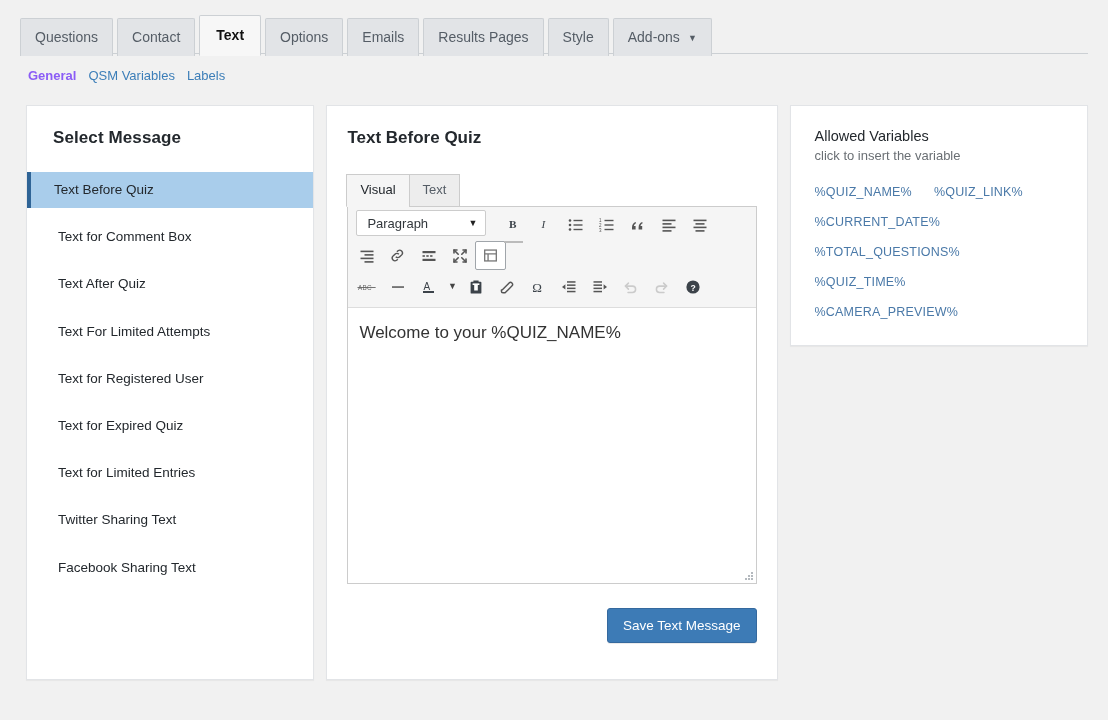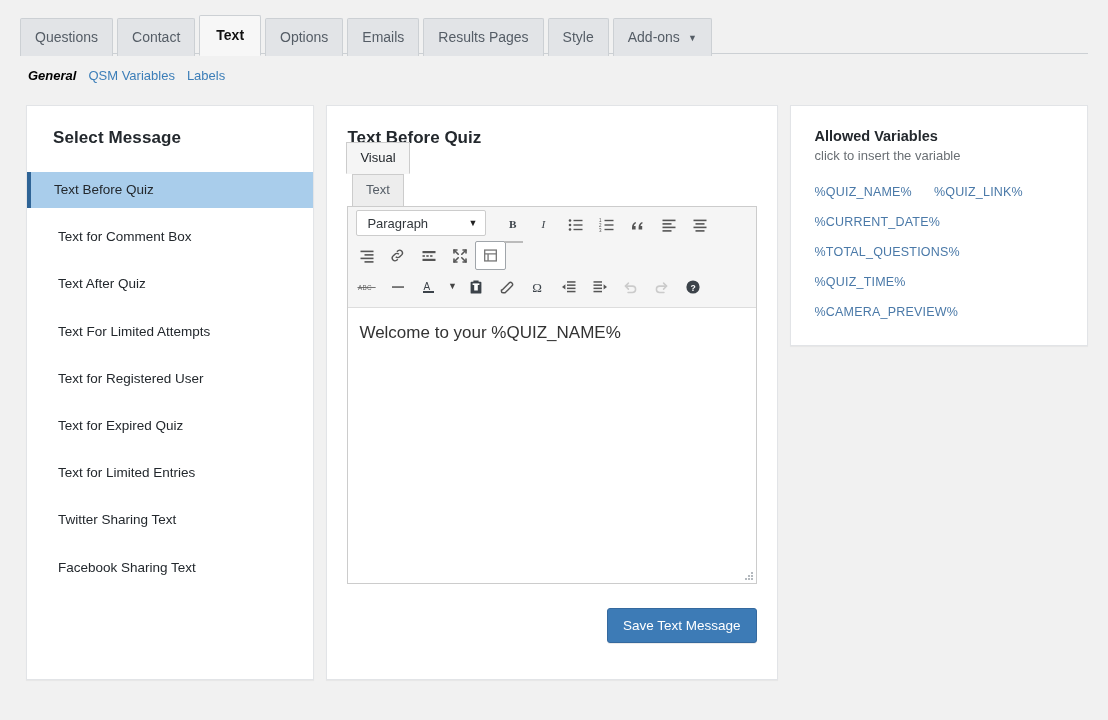--- a/index.html
+++ b/index.html
@@ -63,21 +63,21 @@
   }
 
   
   .subnav{
     padding:14px 28px 0;
     font-size:13px;
     display:flex;
     gap:12px;
     align-items:baseline;
   }
-  .subnav .current{ font-weight:bold; color:#000000;font-style:italic; }
+  .subnav .current{ font-weight:bold; color:#8b5cf6; }
   .subnav a{ color:#3c7eb8; text-decoration:none; cursor:pointer; }
 
   
   .columns{
     display:flex;
     align-items:flex-start;
     padding:22px 20px 0 26px;
     gap:12px;
   }
 
@@ -137,21 +137,21 @@
     color:#2b6ca3;
     font-size:13px;
     padding:5px 11px 5px 9px;
     border-radius:3px;
     cursor:pointer;
     height:31px;
     line-height:1;
   }
   .add-media svg{ display:block; }
 
-  .vt-tabs{ display:flex; align-items:center; gap:0;flex-direction:column; }
+  .vt-tabs{ display:flex; align-items:center; gap:0; }
   .vt-tab{
     font-size:13px;
     color:#555d66;
     background:#ededed;
     border:1px solid #ccc;
     border-bottom-color:#ccc;
     padding:7px 13px 8px;
     cursor:pointer;
     margin-left:-1px;
     line-height:1.2;
@@ -249,21 +249,21 @@
     border-radius:3px;
     cursor:pointer;
     box-shadow:0 1px 0 rgba(0,0,0,.08);
   }
 
   
   .right{ width:299px; padding:22px 24px 26px; }
   .right h3{
     margin:0 0 4px 0;
     font-size:14.5px;
-    font-weight:bold;
+    font-weight:normal;
     color:#23282d;
   }
   .right .hint{
     margin:0 0 22px 0;
     font-size:13px;
     color:#6a6f74;
   }
   .var-rows{ display:flex; flex-direction:column; gap:16px;margin-top:20px; }
   .var-row{ display:flex; gap:22px; }
   .var{

